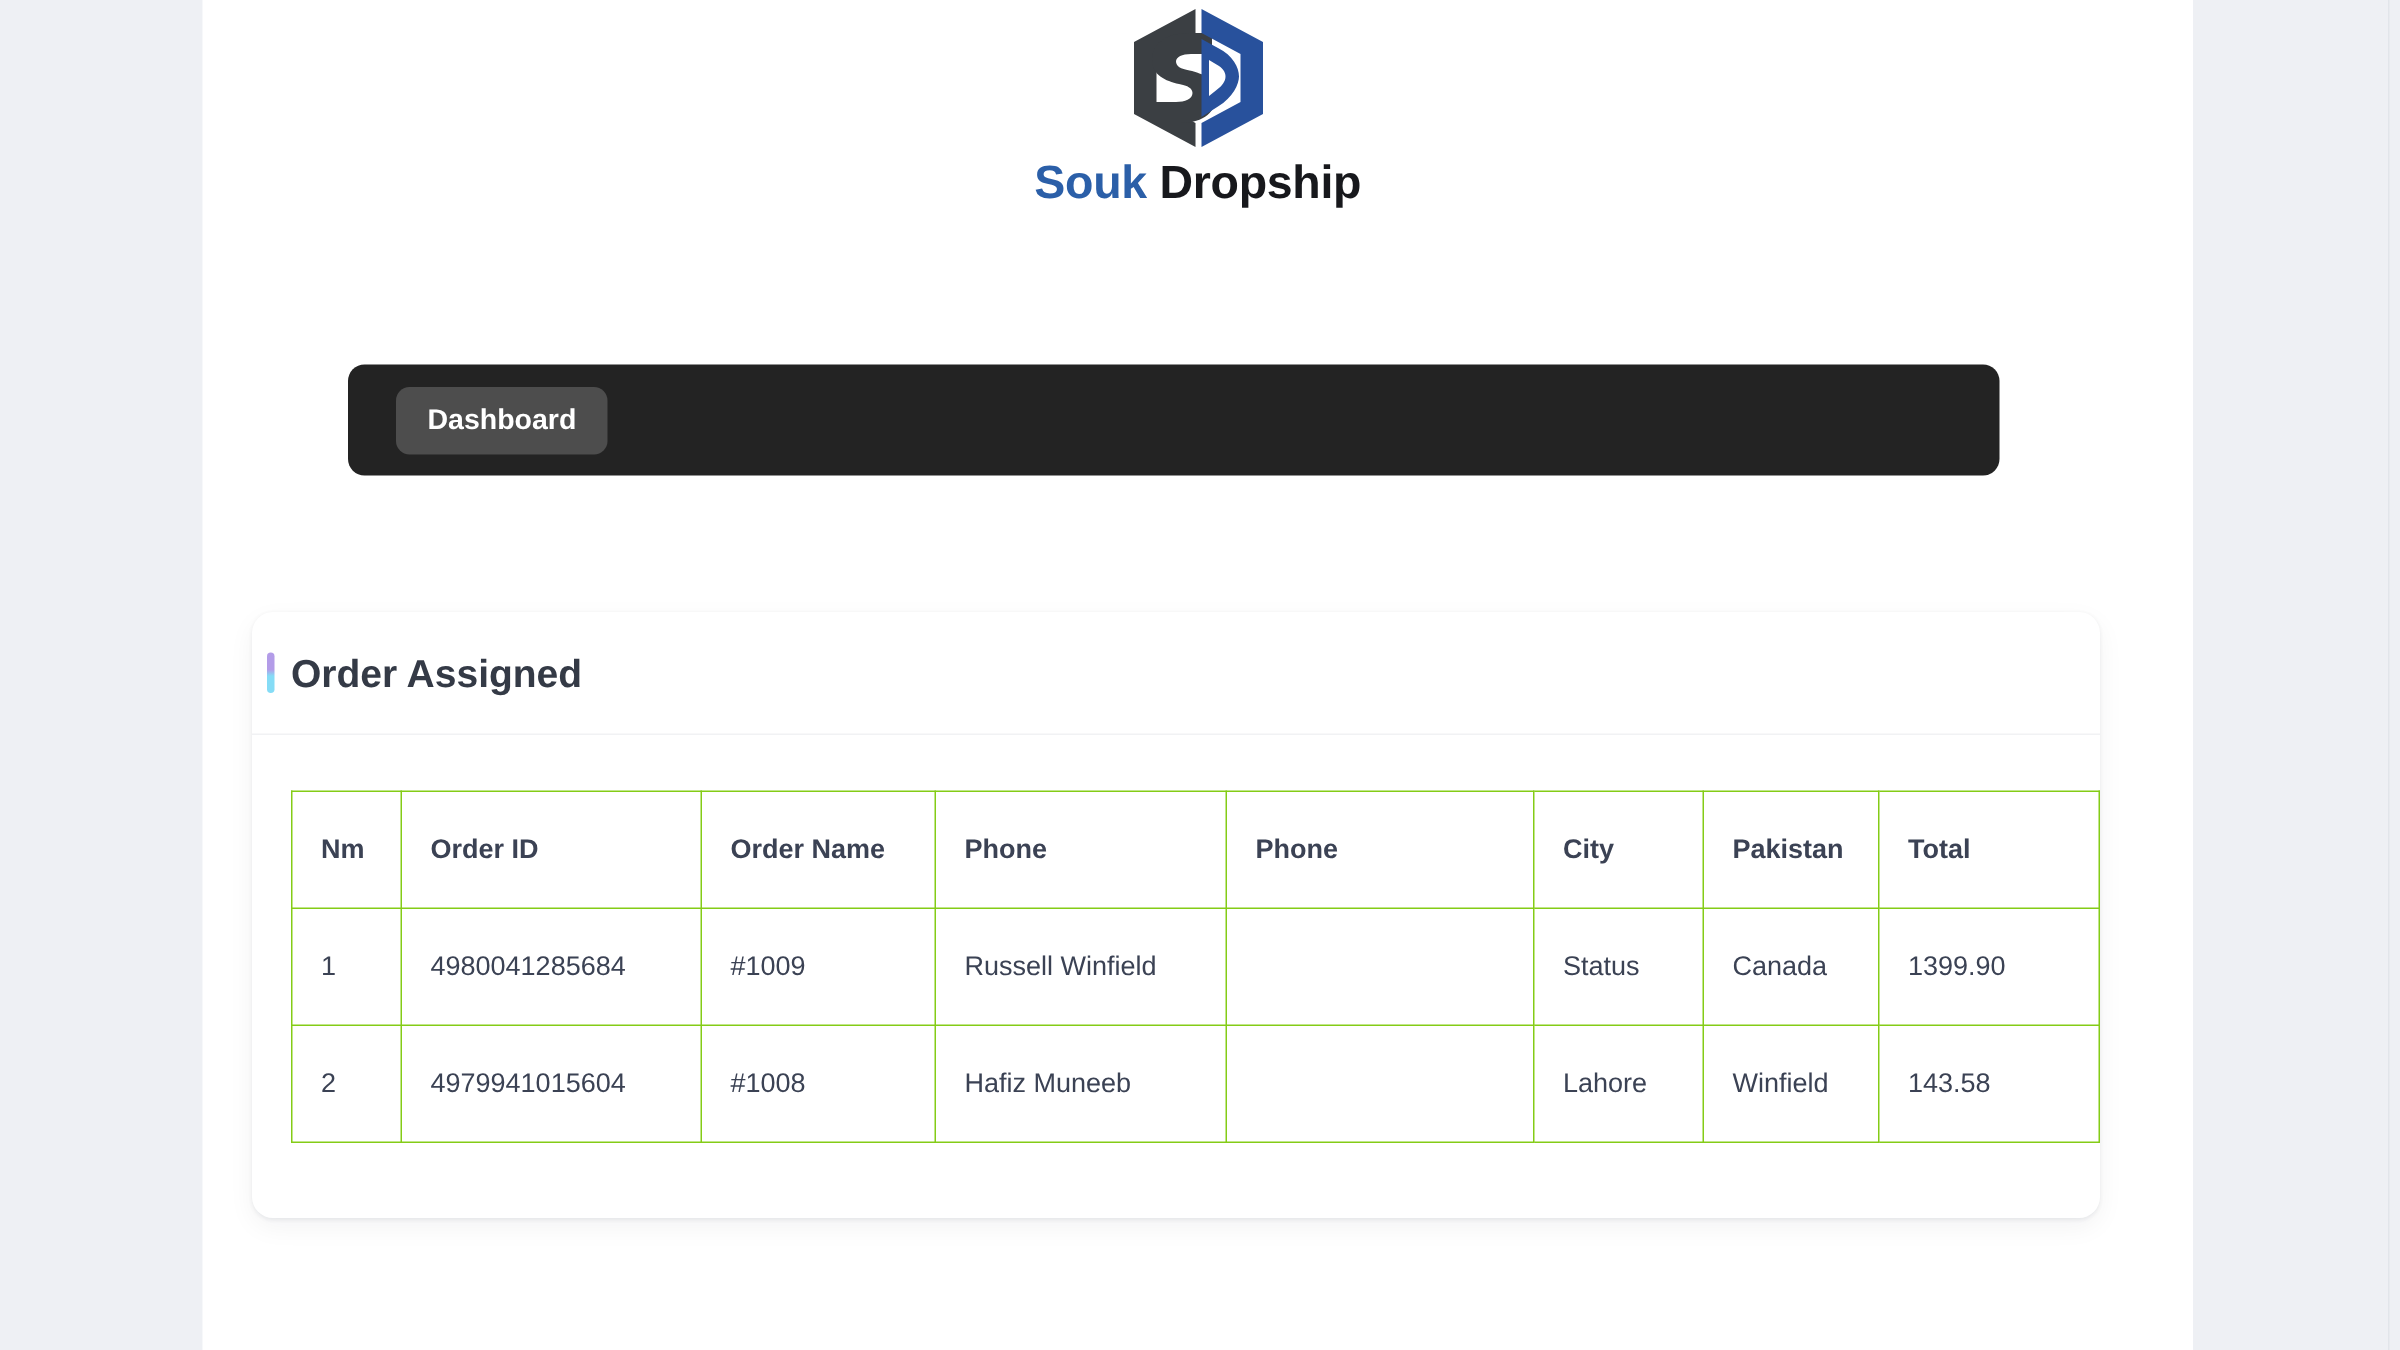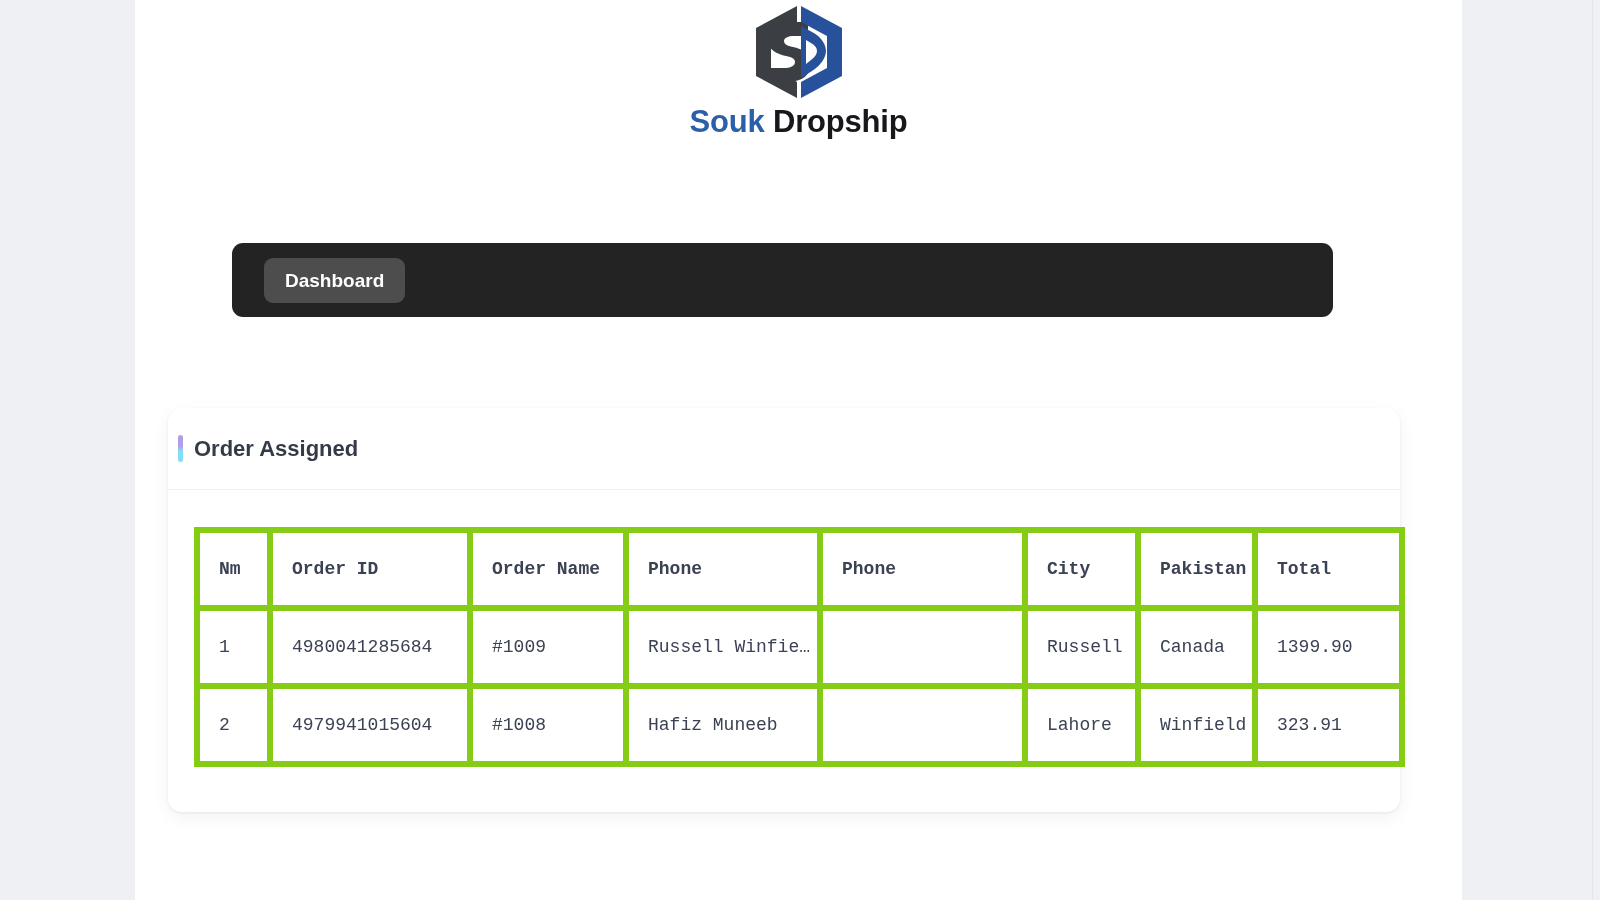--- a/index.html
+++ b/index.html
@@ -121,21 +121,21 @@
 
   .accent-bar {
     width: 5px;
     height: 27px;
     border-radius: 3px;
     background: linear-gradient(180deg, #b39ce8 0%, #b39ce8 42%, #85dcf6 58%, #85dcf6 100%);
     flex: none;
   }
 
   .section-title {
-    font-size: 22px;
+    font-size: 26px;
     font-weight: bold;
     color: #343a46;
     line-height: 1;
     white-space: nowrap;
   }
 
   .section-divider {
     margin-top: 27px;
     height: 1px;
     background: #f1f2f4;
@@ -145,32 +145,31 @@
   .table-wrap { padding: 37px 31px 0 26px; }
 
   table.orders {
     width: 100%;
     border-collapse: collapse;
     table-layout: fixed;
   }
 
   table.orders th,
   table.orders td {
-    border: 6px solid #84cc16;
+    border: 1px solid #84cc16;
     text-align: left;
     font-size: 18px;
     color: #3b4254;
     padding: 0 0 0 19px;
     height: 78px;
     vertical-align: middle;
     white-space: nowrap;
     overflow: hidden;
     text-overflow: ellipsis;
     font-weight: normal;
-    font-family: Liberation Mono, monospace;
   }
 
   table.orders th { font-weight: bold; }
 
   .col-nm      { width: 73px; }
   .col-orderid { width: 200px; }
   .col-ordname { width: 156px; }
   .col-name    { width: 194px; }
   .col-phone   { width: 205px; }
   .col-city    { width: 113px; }
@@ -236,33 +235,33 @@
               <th>Total</th>
             </tr>
           </thead>
           <tbody>
             <tr>
               <td>1</td>
               <td>4980041285684</td>
               <td>#1009</td>
               <td>Russell Winfield</td>
               <td></td>
-              <td>Russell</td>
+              <td>Status</td>
               <td>Canada</td>
               <td>1399.90</td>
             </tr>
             <tr>
               <td>2</td>
               <td>4979941015604</td>
               <td>#1008</td>
               <td>Hafiz Muneeb</td>
               <td></td>
               <td>Lahore</td>
               <td>Winfield</td>
-              <td>323.91</td>
+              <td>143.58</td>
             </tr>
           </tbody>
         </table>
       </div>
 
     </section>
 
   </div>
 
   <div class="right-rule"></div>

